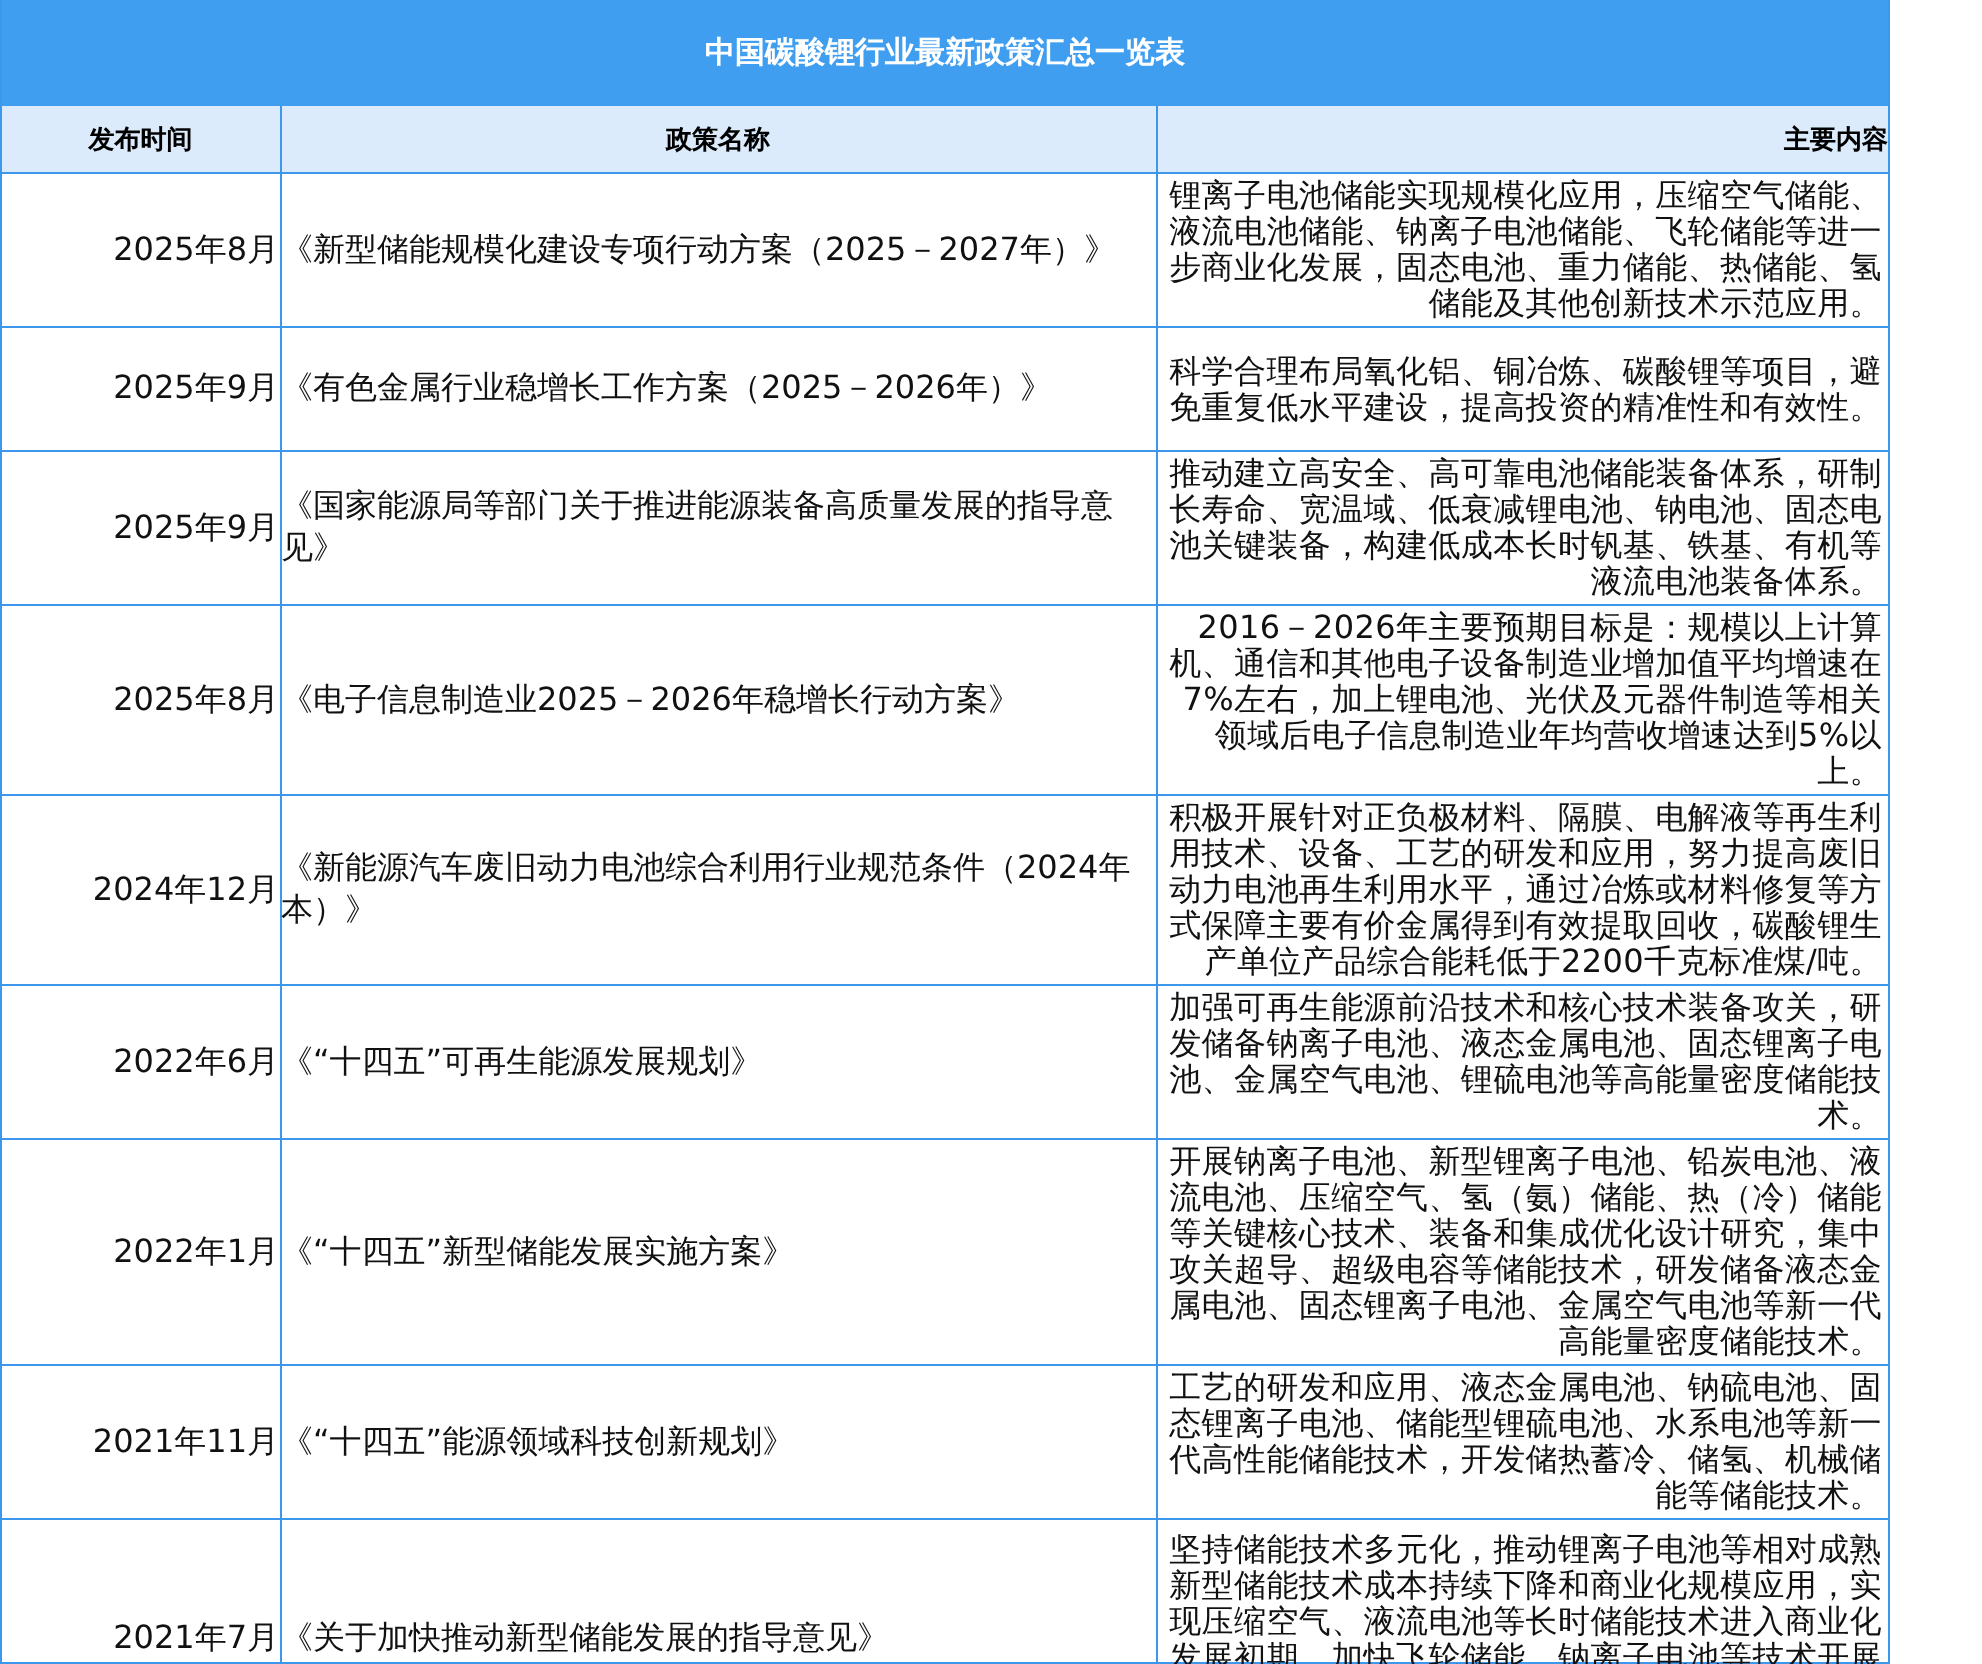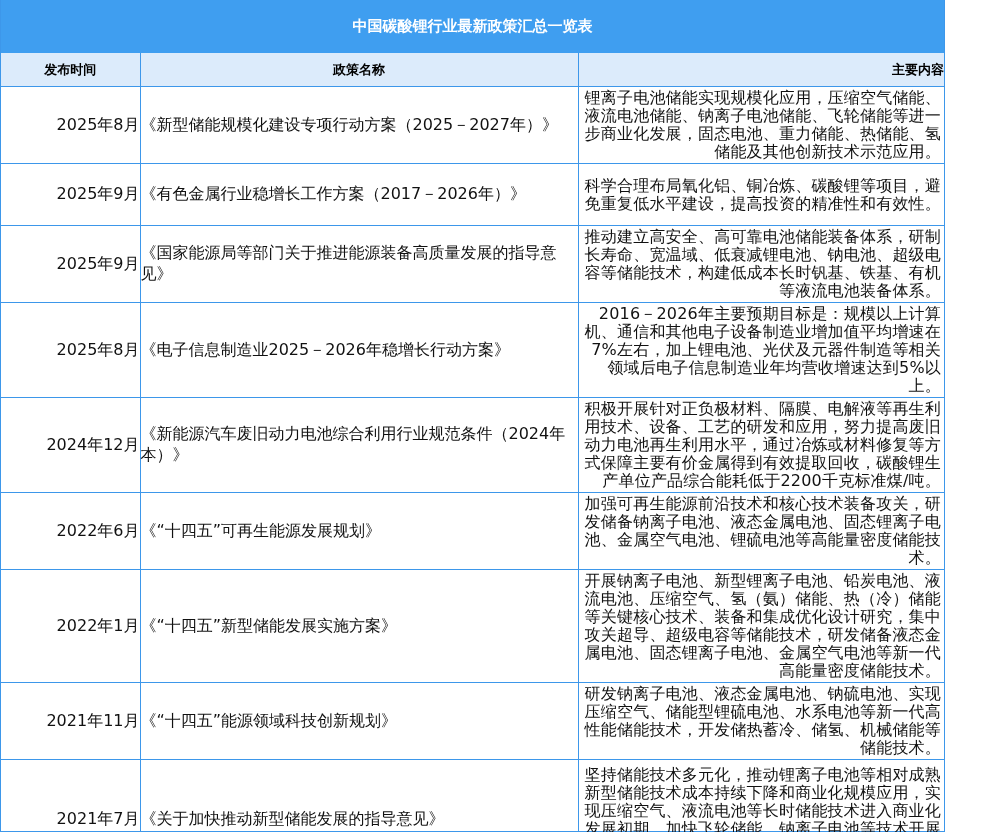--- a/index.html
+++ b/index.html
@@ -41,27 +41,27 @@
       </tr>
     </thead>
     <tbody id="tbody">
       <tr style="height:69px">
         <td class="date">2025年8月</td>
         <td class="name">《新型储能规模化建设专项行动方案（2025－2027年）》</td>
         <td class="content">锂离子电池储能实现规模化应用，压缩空气储能、液流电池储能、钠离子电池储能、飞轮储能等进一步商业化发展，固态电池、重力储能、热储能、氢储能及其他创新技术示范应用。</td>
       </tr>
       <tr style="height:62px">
         <td class="date">2025年9月</td>
-        <td class="name">《有色金属行业稳增长工作方案（2017－2026年）》</td>
+        <td class="name">《有色金属行业稳增长工作方案（2025－2026年）》</td>
         <td class="content">科学合理布局氧化铝、铜冶炼、碳酸锂等项目，避免重复低水平建设，提高投资的精准性和有效性。</td>
       </tr>
       <tr style="height:77px">
         <td class="date">2025年9月</td>
         <td class="name">《国家能源局等部门关于推进能源装备高质量发展的指导意见》</td>
-        <td class="content">推动建立高安全、高可靠电池储能装备体系，研制长寿命、宽温域、低衰减锂电池、钠电池、超级电容等储能技术，构建低成本长时钒基、铁基、有机等液流电池装备体系。</td>
+        <td class="content">推动建立高安全、高可靠电池储能装备体系，研制长寿命、宽温域、低衰减锂电池、钠电池、固态电池关键装备，构建低成本长时钒基、铁基、有机等液流电池装备体系。</td>
       </tr>
       <tr style="height:71px">
         <td class="date">2025年8月</td>
         <td class="name">《电子信息制造业2025－2026年稳增长行动方案》</td>
         <td class="content">2016－2026年主要预期目标是：规模以上计算机、通信和其他电子设备制造业增加值平均增速在7%左右，加上锂电池、光伏及元器件制造等相关领域后电子信息制造业年均营收增速达到5%以上。</td>
       </tr>
       <tr style="height:76px">
         <td class="date">2024年12月</td>
         <td class="name">《新能源汽车废旧动力电池综合利用行业规范条件（2024年本）》</td>
         <td class="content">积极开展针对正负极材料、隔膜、电解液等再生利用技术、设备、工艺的研发和应用，努力提高废旧动力电池再生利用水平，通过冶炼或材料修复等方式保障主要有价金属得到有效提取回收，碳酸锂生产单位产品综合能耗低于2200千克标准煤/吨。</td>
@@ -72,21 +72,21 @@
         <td class="content">加强可再生能源前沿技术和核心技术装备攻关，研发储备钠离子电池、液态金属电池、固态锂离子电池、金属空气电池、锂硫电池等高能量密度储能技术。</td>
       </tr>
       <tr style="height:105px">
         <td class="date">2022年1月</td>
         <td class="name">《“十四五”新型储能发展实施方案》</td>
         <td class="content">开展钠离子电池、新型锂离子电池、铅炭电池、液流电池、压缩空气、氢（氨）储能、热（冷）储能等关键核心技术、装备和集成优化设计研究，集中攻关超导、超级电容等储能技术，研发储备液态金属电池、固态锂离子电池、金属空气电池等新一代高能量密度储能技术。</td>
       </tr>
       <tr style="height:69px">
         <td class="date">2021年11月</td>
         <td class="name">《“十四五”能源领域科技创新规划》</td>
-        <td class="content">研发钠离子电池、液态金属电池、钠硫电池、实现压缩空气、储能型锂硫电池、水系电池等新一代高性能储能技术，开发储热蓄冷、储氢、机械储能等储能技术。</td>
+        <td class="content">工艺的研发和应用、液态金属电池、钠硫电池、固态锂离子电池、储能型锂硫电池、水系电池等新一代高性能储能技术，开发储热蓄冷、储氢、机械储能等储能技术。</td>
       </tr>
       <tr style="height:120px">
         <td class="date">2021年7月</td>
         <td class="name">《关于加快推动新型储能发展的指导意见》</td>
         <td class="content">坚持储能技术多元化，推动锂离子电池等相对成熟新型储能技术成本持续下降和商业化规模应用，实现压缩空气、液流电池等长时储能技术进入商业化发展初期，加快飞轮储能、钠离子电池等技术开展规模化试验示范，以需求为导向，探索开展储氢、储热及其他创新储能技术的研究和示范应用。</td>
       </tr>
     </tbody>
   </table>
   <div class="footer">
     <span>制图：中商情报网</span>

